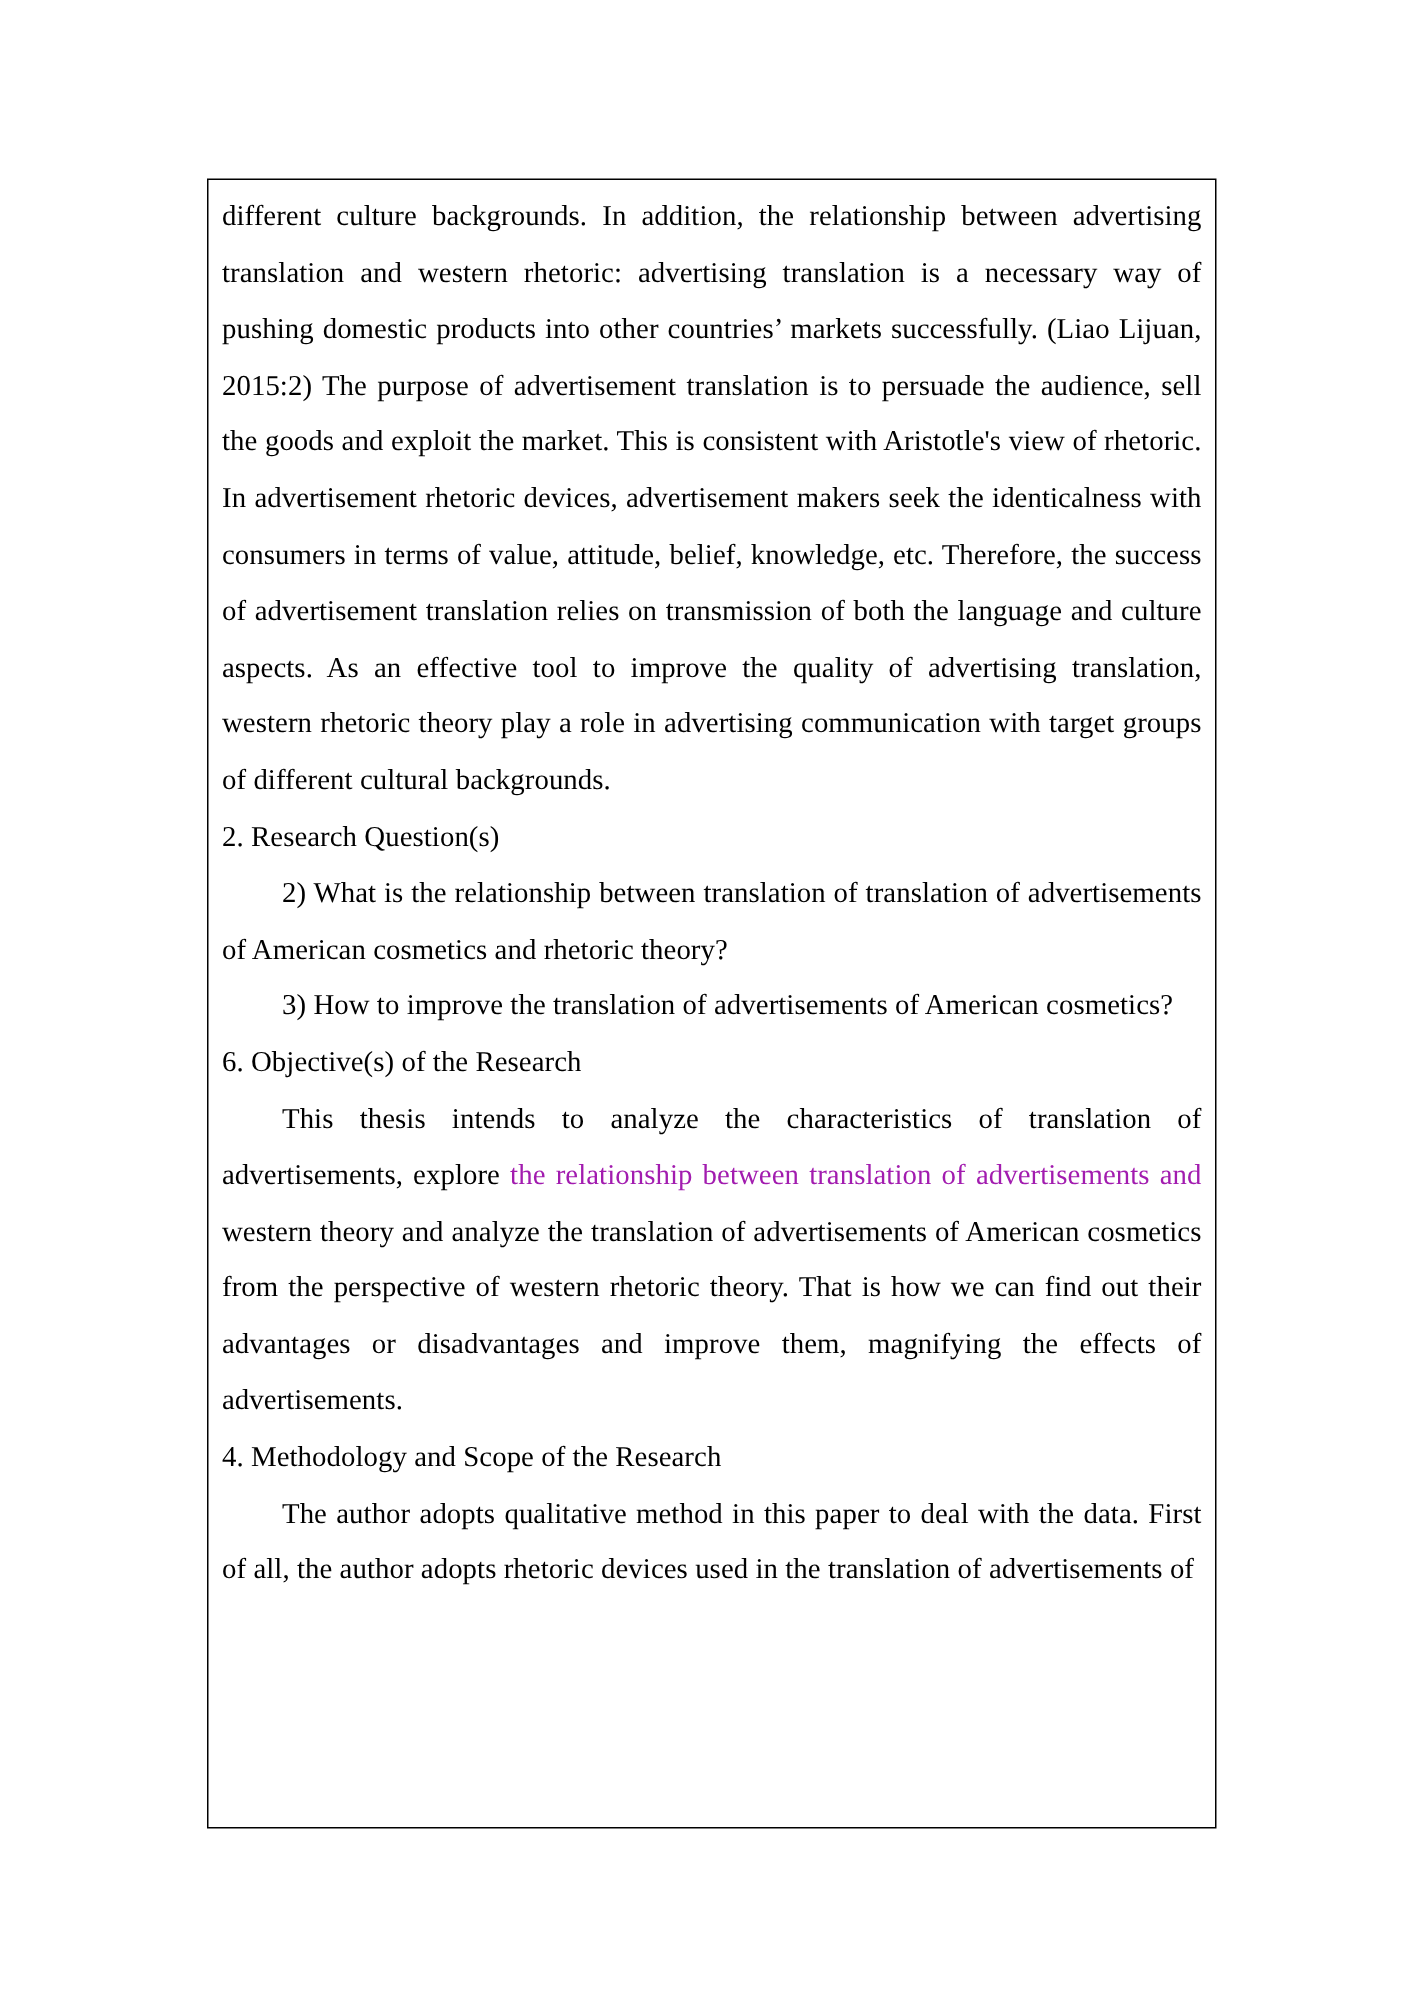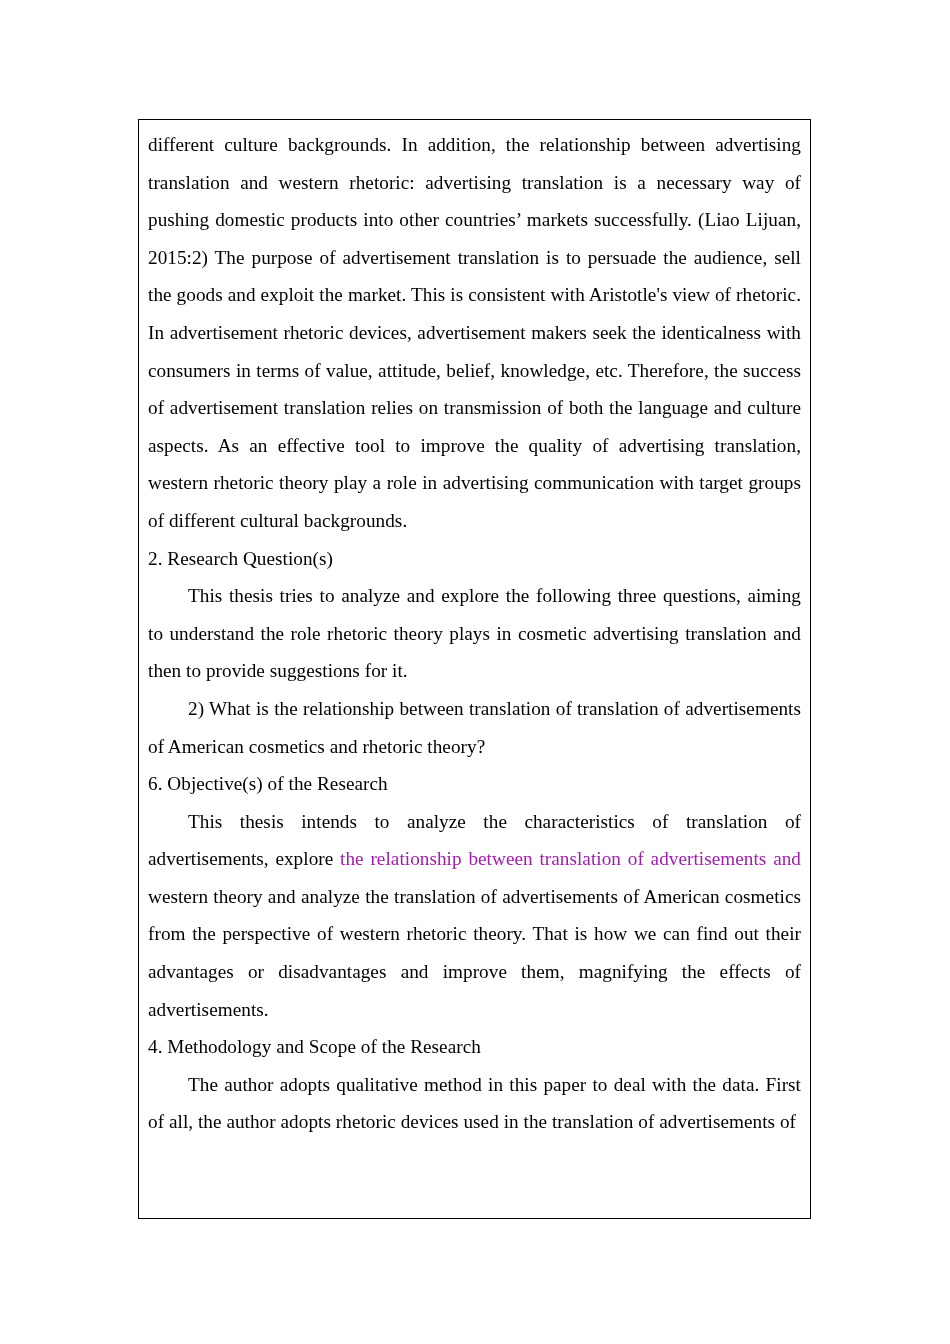--- a/index.html
+++ b/index.html
@@ -73,25 +73,25 @@
 <body>
 
 <div class="page">
   <div class="doc-frame">
     <div class="doc-body">
 
       <p class="body-text">different culture backgrounds. In addition, the relationship between advertising translation and western rhetoric: advertising translation is a necessary way of pushing domestic products into other countries’ markets successfully. (Liao Lijuan, 2015:2) The purpose of advertisement translation is to persuade the audience, sell the goods and exploit the market. This is consistent with Aristotle's view of rhetoric. In advertisement rhetoric devices, advertisement makers seek the identicalness with consumers in terms of value, attitude, belief, knowledge, etc. Therefore, the success of advertisement translation relies on transmission of both the language and culture aspects. As an effective tool to improve the quality of advertising translation, western rhetoric theory play a role in advertising communication with target groups of different cultural backgrounds.</p>
 
       <p class="heading">2. Research Question(s)</p>
 
-      <p class="indent">This thesis tries to analyze and explore the following three questions, aiming to understand the role rhetoric theory plays in cosmetic advertising translation and then to provide suggestions for it.</p>
 
 
       <p class="indent">2) What is the relationship between translation of translation of advertisements of American cosmetics and rhetoric theory?</p>
 
+      <p class="indent">3) How to improve the translation of advertisements of American cosmetics?</p>
 
       <p class="heading">6. Objective(s) of the Research</p>
 
       <p class="indent">
         <span>This thesis intends to analyze the characteristics of translation of advertisements, explore </span><span class="gray">the relationship between translation of advertisements and</span><span> western theory and analyze the translation of advertisements of American cosmetics from the perspective of western rhetoric theory. That is how we can find out their advantages or disadvantages and improve them, magnifying the effects of advertisements.</span>
       </p>
 
       <p class="heading">4. Methodology and Scope of the Research</p>
 
       <p class="indent clip-last">The author adopts qualitative method in this paper to deal with the data. First of all, the author adopts rhetoric devices used in the translation of advertisements of</p>

